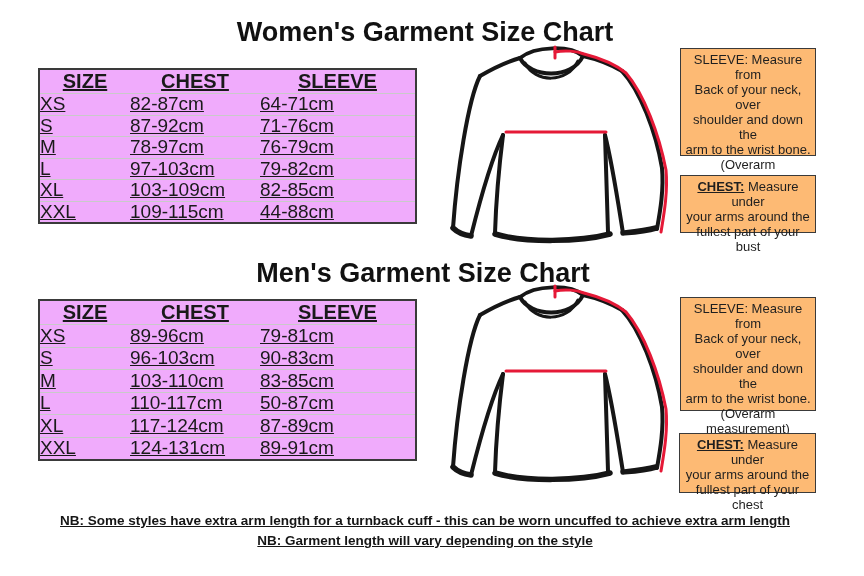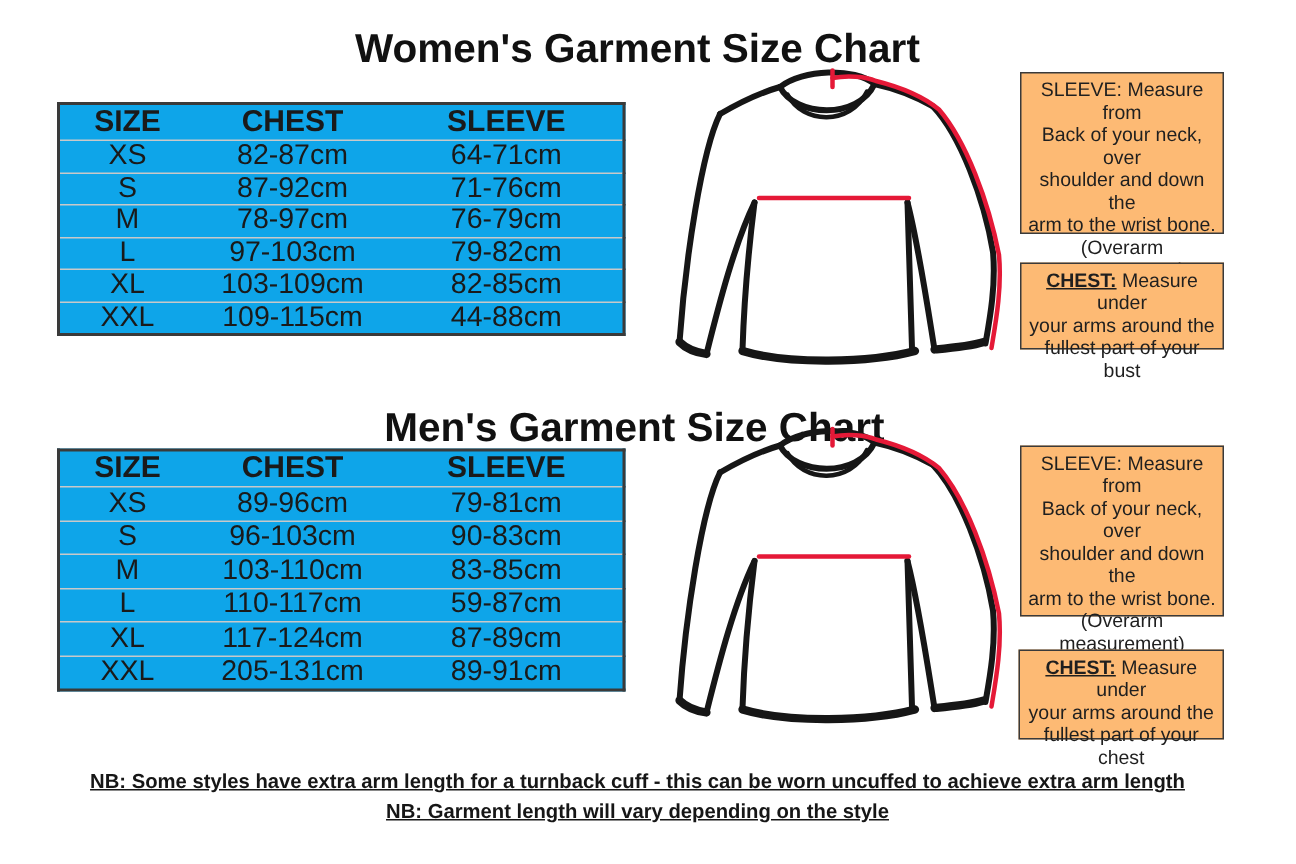--- a/index.html
+++ b/index.html
@@ -11,28 +11,29 @@
   .abs{position:absolute;}
   
   .section-title{
     left:0;top:0;width:850px;text-align:center;
     font-size:27px;font-weight:bold;letter-spacing:0px;color:#111;
   }
   
   table.size-table{
     border-collapse:collapse;table-layout:fixed;
     border:2px solid var(--table-border);
-    background:#0ea5e9;
+    background:#f0abfc;
+    text-decoration:underline;
   }
   table.size-table th{
     font-size:20px;font-weight:bold;height:23px;text-align:center;
     border-bottom:1px solid var(--row-divider);padding:0;
   }
   table.size-table td{
-    font-size:19px;font-weight:normal;height:20.5px;text-align:center;
+    font-size:19px;font-weight:normal;height:20.5px;text-align:left;
     border-bottom:1px solid var(--row-divider);padding:0;line-height:1.05;
   }
   table.size-table tr:last-child td{border-bottom:none;}
   table.size-table th:nth-child(1),table.size-table td:nth-child(1){width:90px;}
   table.size-table th:nth-child(2),table.size-table td:nth-child(2){width:130px;}
   table.size-table th:nth-child(3),table.size-table td:nth-child(3){width:155px;}
   #women-table{left:38px;top:68px;width:375px;}
   #men-table{left:38px;top:299px;width:373px;}
   #men-table td{height:21.5px;}
   
@@ -155,21 +156,21 @@
   </div>
 
 <div class="abs note-box" id="women-chest-note">
   <div><span class="note-heading">CHEST:</span><span> Measure under</span></div>
   <div class="note-lines" style="display:flex;flex-direction:column;justify-content:space-around;flex:1">
       <div>your arms around the</div>
       <div>fullest part of your bust</div>
     </div>
 </div>
 
-<div class="abs section-title" style="top:270px;width:846px">Men's Garment Size Chart</div>
+<div class="abs section-title" style="top:258px;width:846px">Men's Garment Size Chart</div>
 
 <table class="abs size-table" id="men-table">
     <thead>
       <tr>
         <th>SIZE</th>
         <th>CHEST</th>
         <th>SLEEVE</th>
       </tr>
     </thead>
     <tbody>
@@ -184,30 +185,30 @@
         <td>90-83cm</td>
       </tr>
       <tr>
         <td>M</td>
         <td>103-110cm</td>
         <td>83-85cm</td>
       </tr>
       <tr>
         <td>L</td>
         <td>110-117cm</td>
-        <td>59-87cm</td>
+        <td>50-87cm</td>
       </tr>
       <tr>
         <td>XL</td>
         <td>117-124cm</td>
         <td>87-89cm</td>
       </tr>
       <tr>
         <td>XXL</td>
-        <td>205-131cm</td>
+        <td>124-131cm</td>
         <td>89-91cm</td>
       </tr>
     </tbody>
   </table>
 
 <svg class="abs shirt" id="men-shirt" width="235" height="205" viewBox="0 0 235 205">
   <use href="#shirt-art"></use>
 </svg>
 
 <div class="abs note-box" id="men-sleeve-note">

